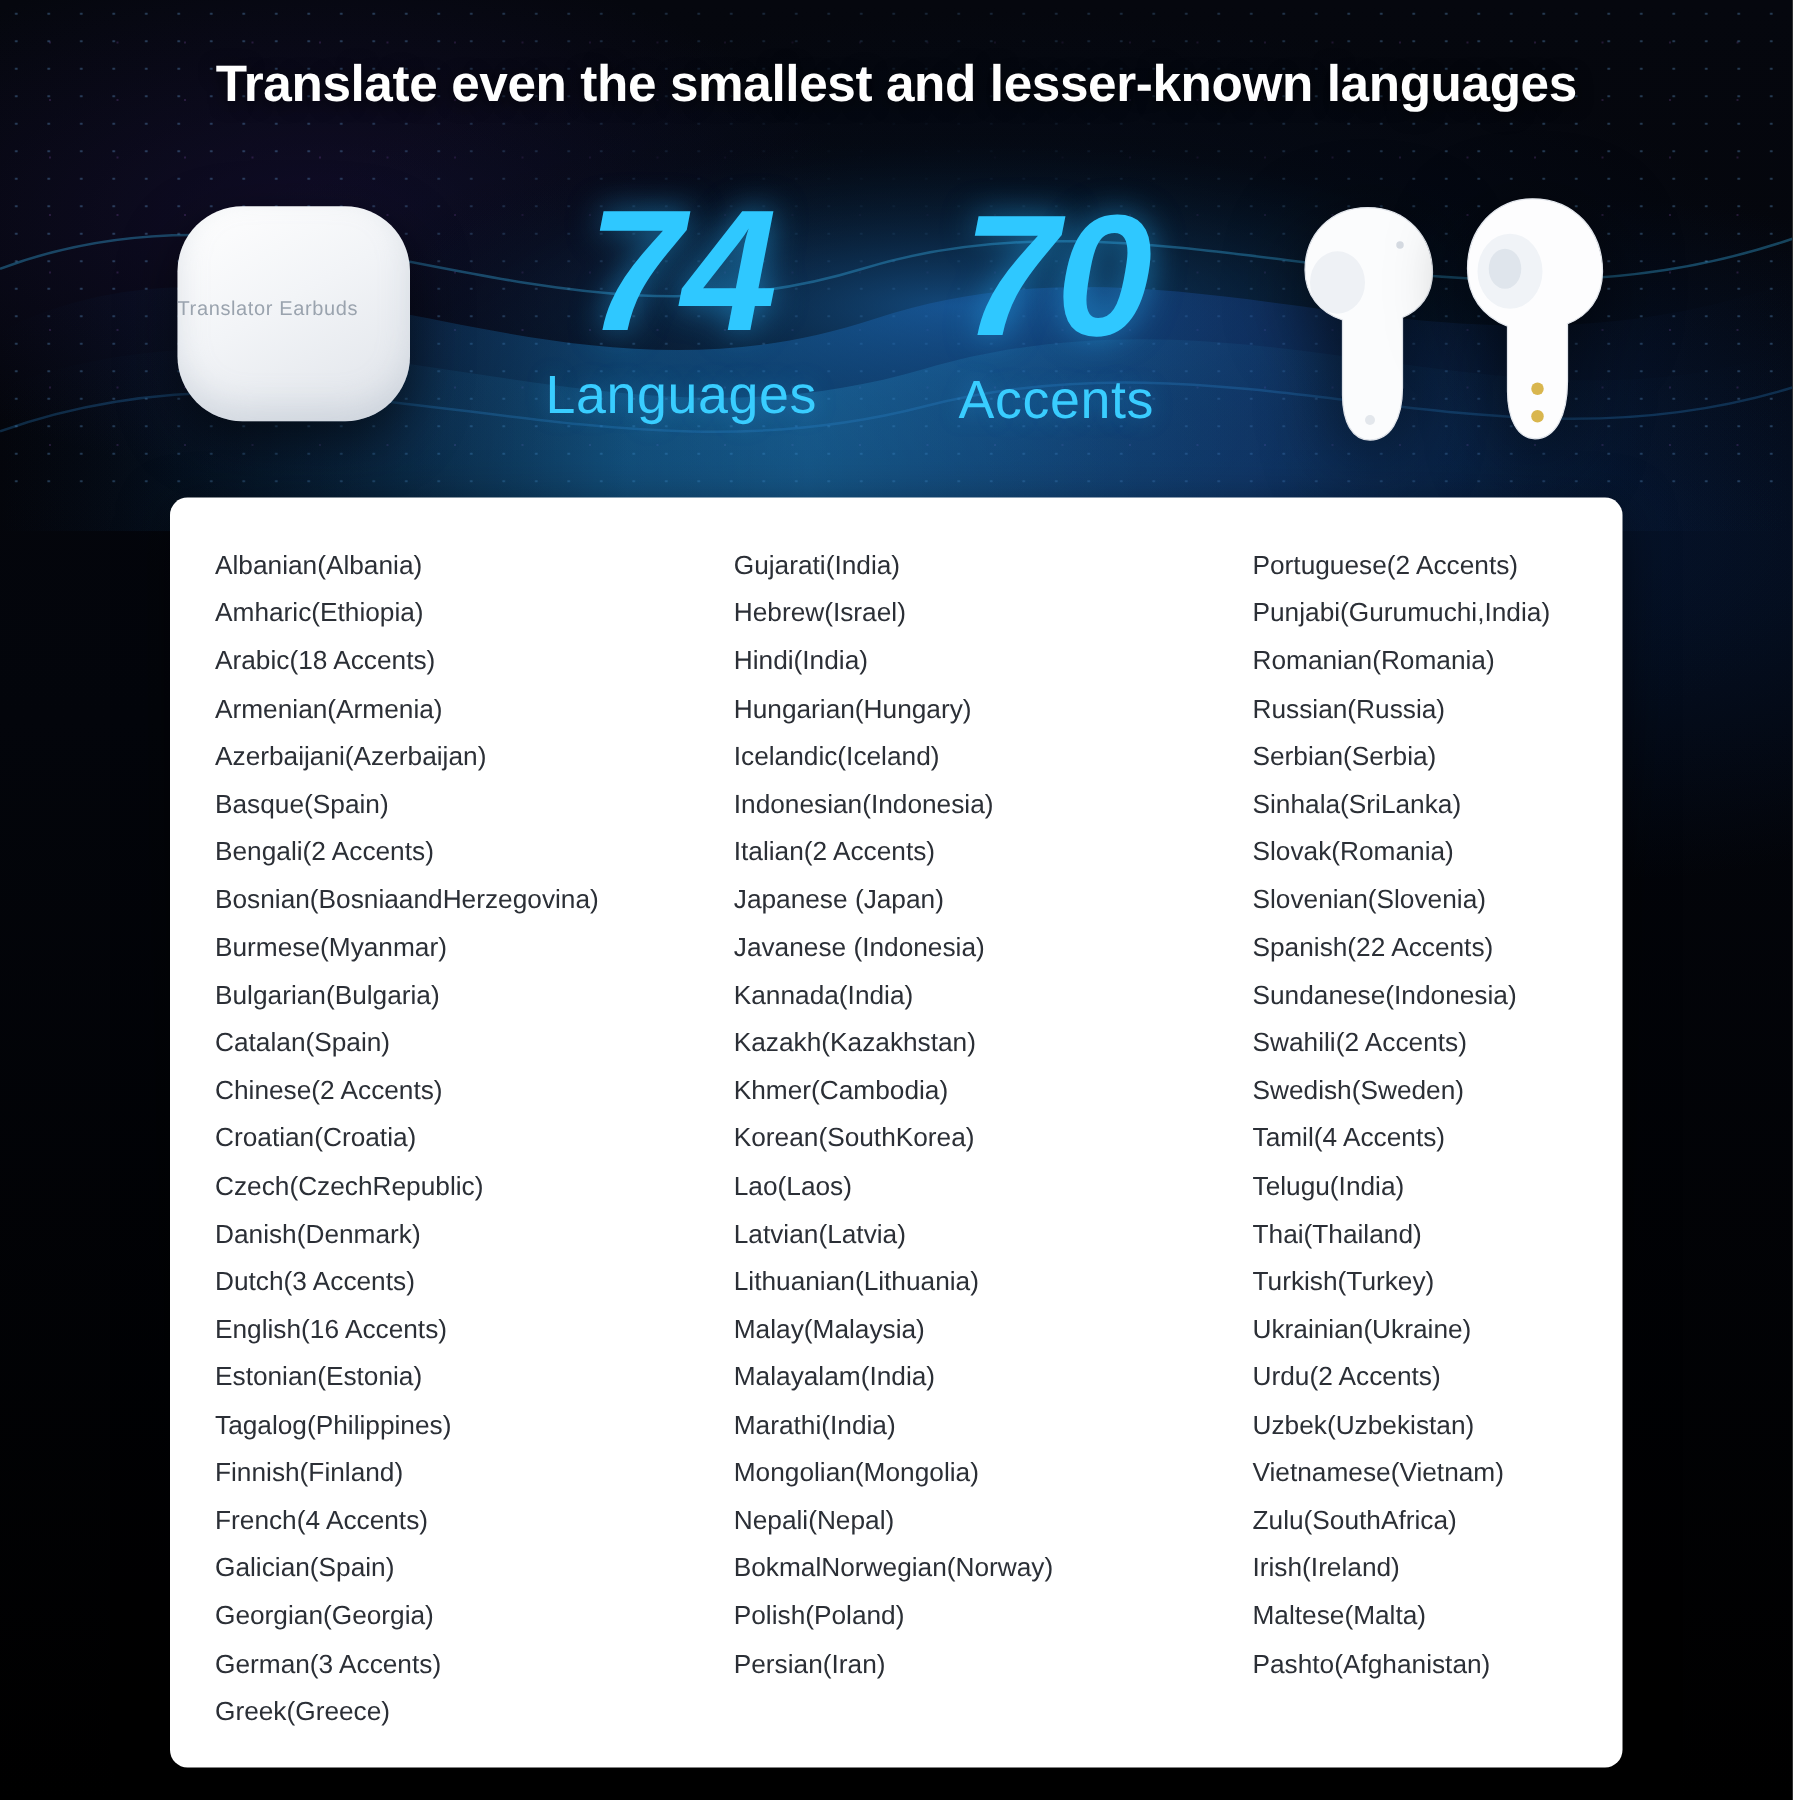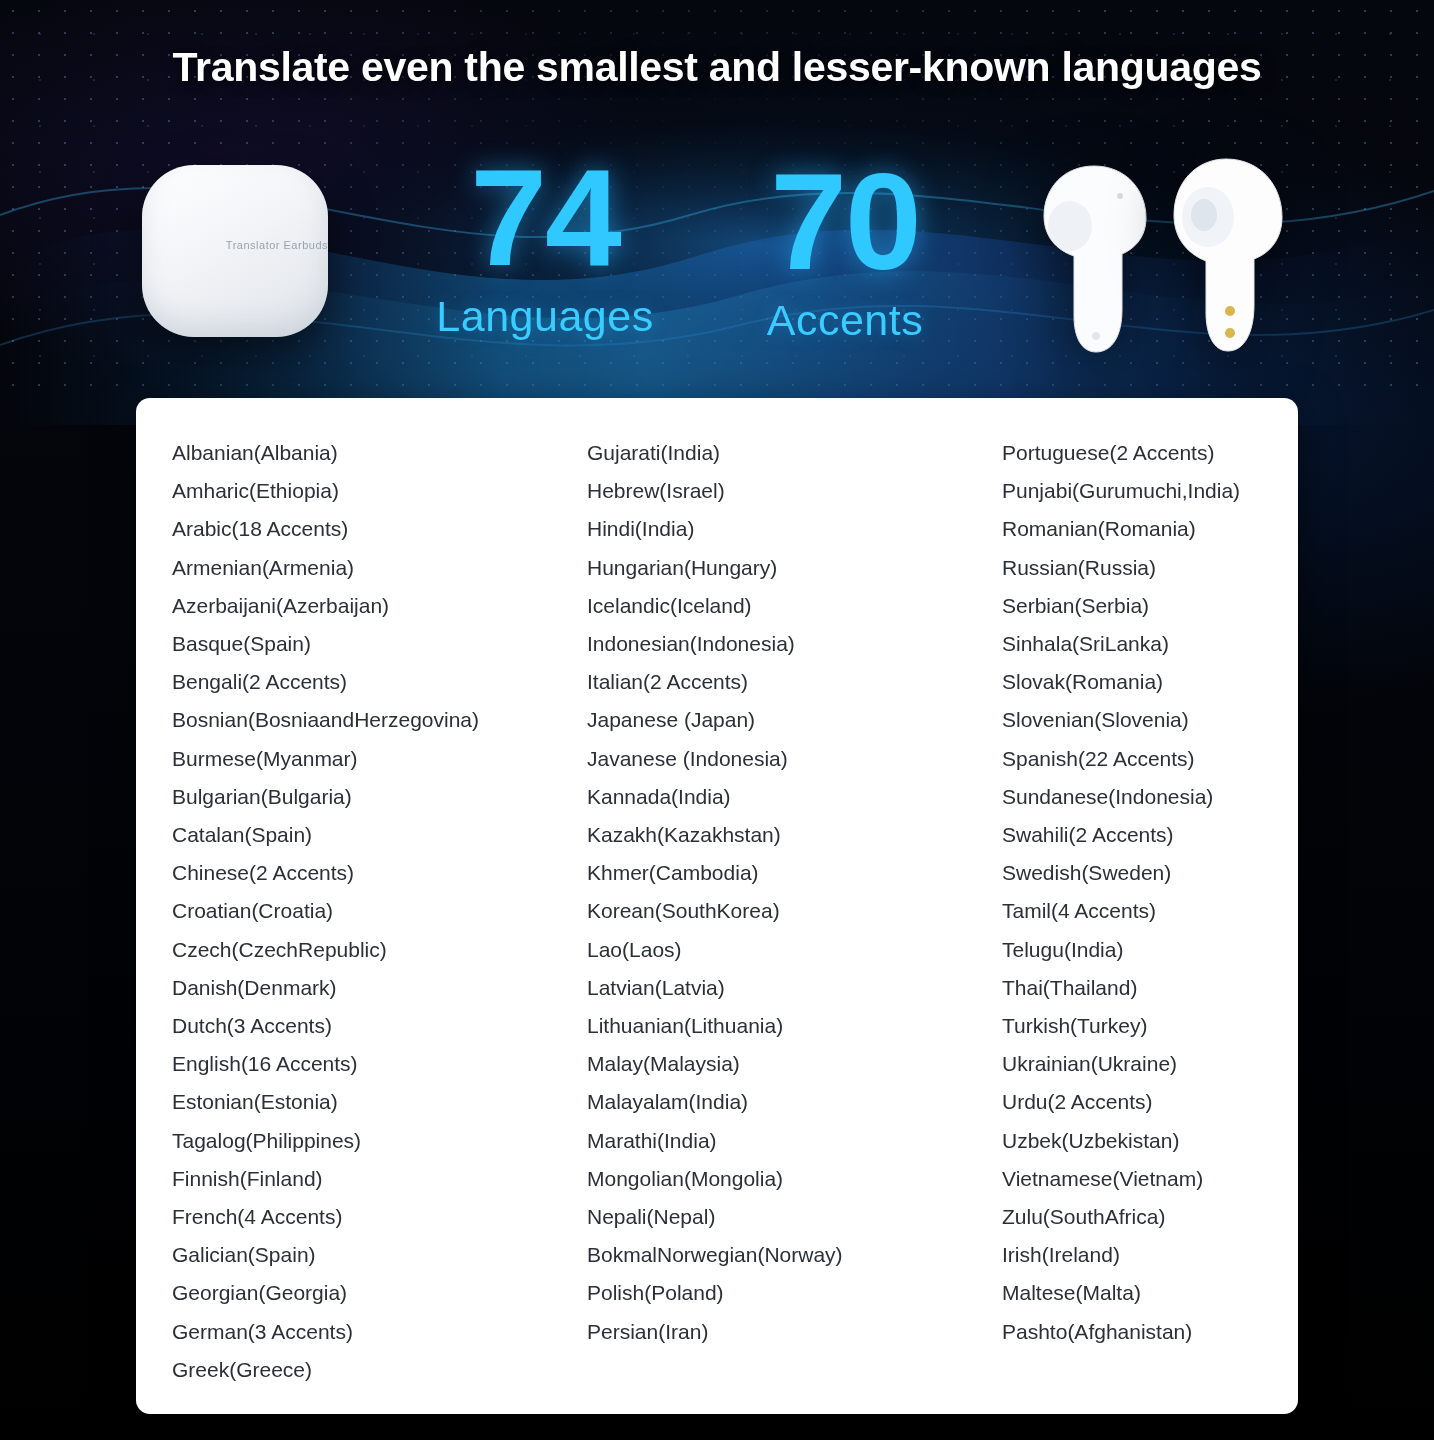--- a/index.html
+++ b/index.html
@@ -72,22 +72,22 @@
     width: 186px;
     height: 172px;
     border-radius: 52px;
     background: linear-gradient(150deg, #ffffff 0%, #f2f4f7 45%, #dfe3e9 100%);
     box-shadow: 0 16px 44px rgba(0,0,0,0.55), inset 0 -12px 24px rgba(170,180,195,0.35);
   }
   .case-label {
     position: absolute;
     left: 0; right: 0;
     top: 74px;
-    text-align: right;
-    font-size: 11px;
+    text-align: left;
+    font-size: 16px;
     color: #9aa3ae;
     letter-spacing: 0.5px;
   }
 
   
   .bud {
     position: absolute;
     filter: drop-shadow(0 14px 30px rgba(0,0,0,0.55));
   }
   .bud-a { left: 1030px; top: 160px; }
@@ -107,20 +107,21 @@
     text-align: center;
     color: #29c5ff;
   }
   .stat .num {
     font-size: 138px;
     font-weight: bold;
     line-height: 1;
     letter-spacing: -2px;
     color: #2fc8ff;
     text-shadow: 0 0 26px rgba(40,180,255,0.55);
+    font-style: italic;
   }
   .stat .lbl {
     margin-top: 6px;
     font-size: 43px;
     color: #39cdff;
     letter-spacing: 0.5px;
     text-shadow: 0 0 18px rgba(40,180,255,0.35);
   }
   .stat-languages { left: 400px; top: 148px; width: 290px; }
   .stat-accents { left: 700px; top: 152px; width: 290px; }

